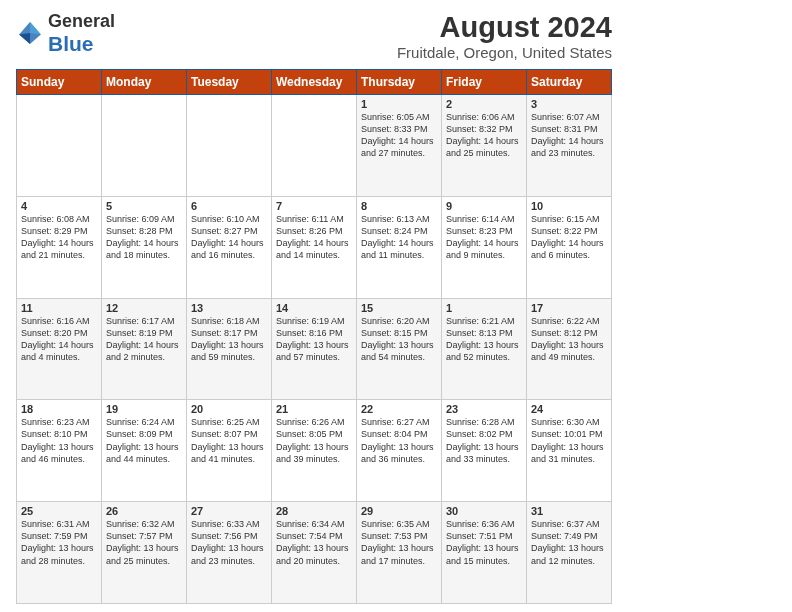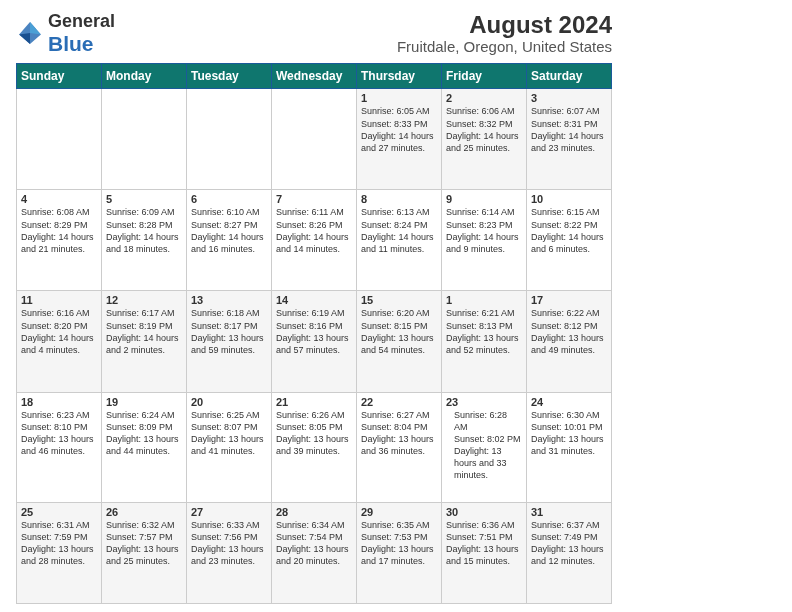--- a/index.html
+++ b/index.html
@@ -44,38 +44,38 @@
     }
     .logo-icon {
       width: 28px;
       height: 28px;
       margin-right: 4px;
     }
     .title-block {
       text-align: right;
     }
     .month-year {
-      font-size: 24px;
+      font-size: 29px;
       font-weight: bold;
       color: #333;
       line-height: 1.1;
     }
     .location {
       font-size: 15px;
       color: #555;
     }
     .calendar {
       flex: 1;
       border: 1px solid #ccc;
       border-collapse: collapse;
       width: 100%;
       table-layout: fixed;
     }
     .calendar th {
-      background: #0f766e;
+      background: #c2410c;
       color: #fff;
       font-size: 12px;
       font-weight: bold;
       padding: 5px 4px;
       text-align: left;
       border: 1px solid #1a5a9a;
     }
     .calendar td {
       border: 1px solid #ccc;
       vertical-align: top;
@@ -286,21 +286,21 @@
 Daylight: 13 hours and 39 minutes.</div>
           </td>
           <td>
             <span class="day-num">22</span>
             <div class="day-info" style="white-space: pre-line;">Sunrise: 6:27 AM
 Sunset: 8:04 PM
 Daylight: 13 hours and 36 minutes.</div>
           </td>
           <td>
             <span class="day-num">23</span>
-            <div class="day-info" style="white-space: pre-line; margin-left: 8px;">Sunrise: 6:28 AM
+            <div class="day-info" style="white-space: pre-line;">Sunrise: 6:28 AM
 Sunset: 8:02 PM
 Daylight: 13 hours and 33 minutes.</div>
           </td>
           <td>
             <span class="day-num">24</span>
             <div class="day-info" style="white-space: pre-line;">Sunrise: 6:30 AM
 Sunset: 10:01 PM
 Daylight: 13 hours and 31 minutes.</div>
           </td>
         </tr>

